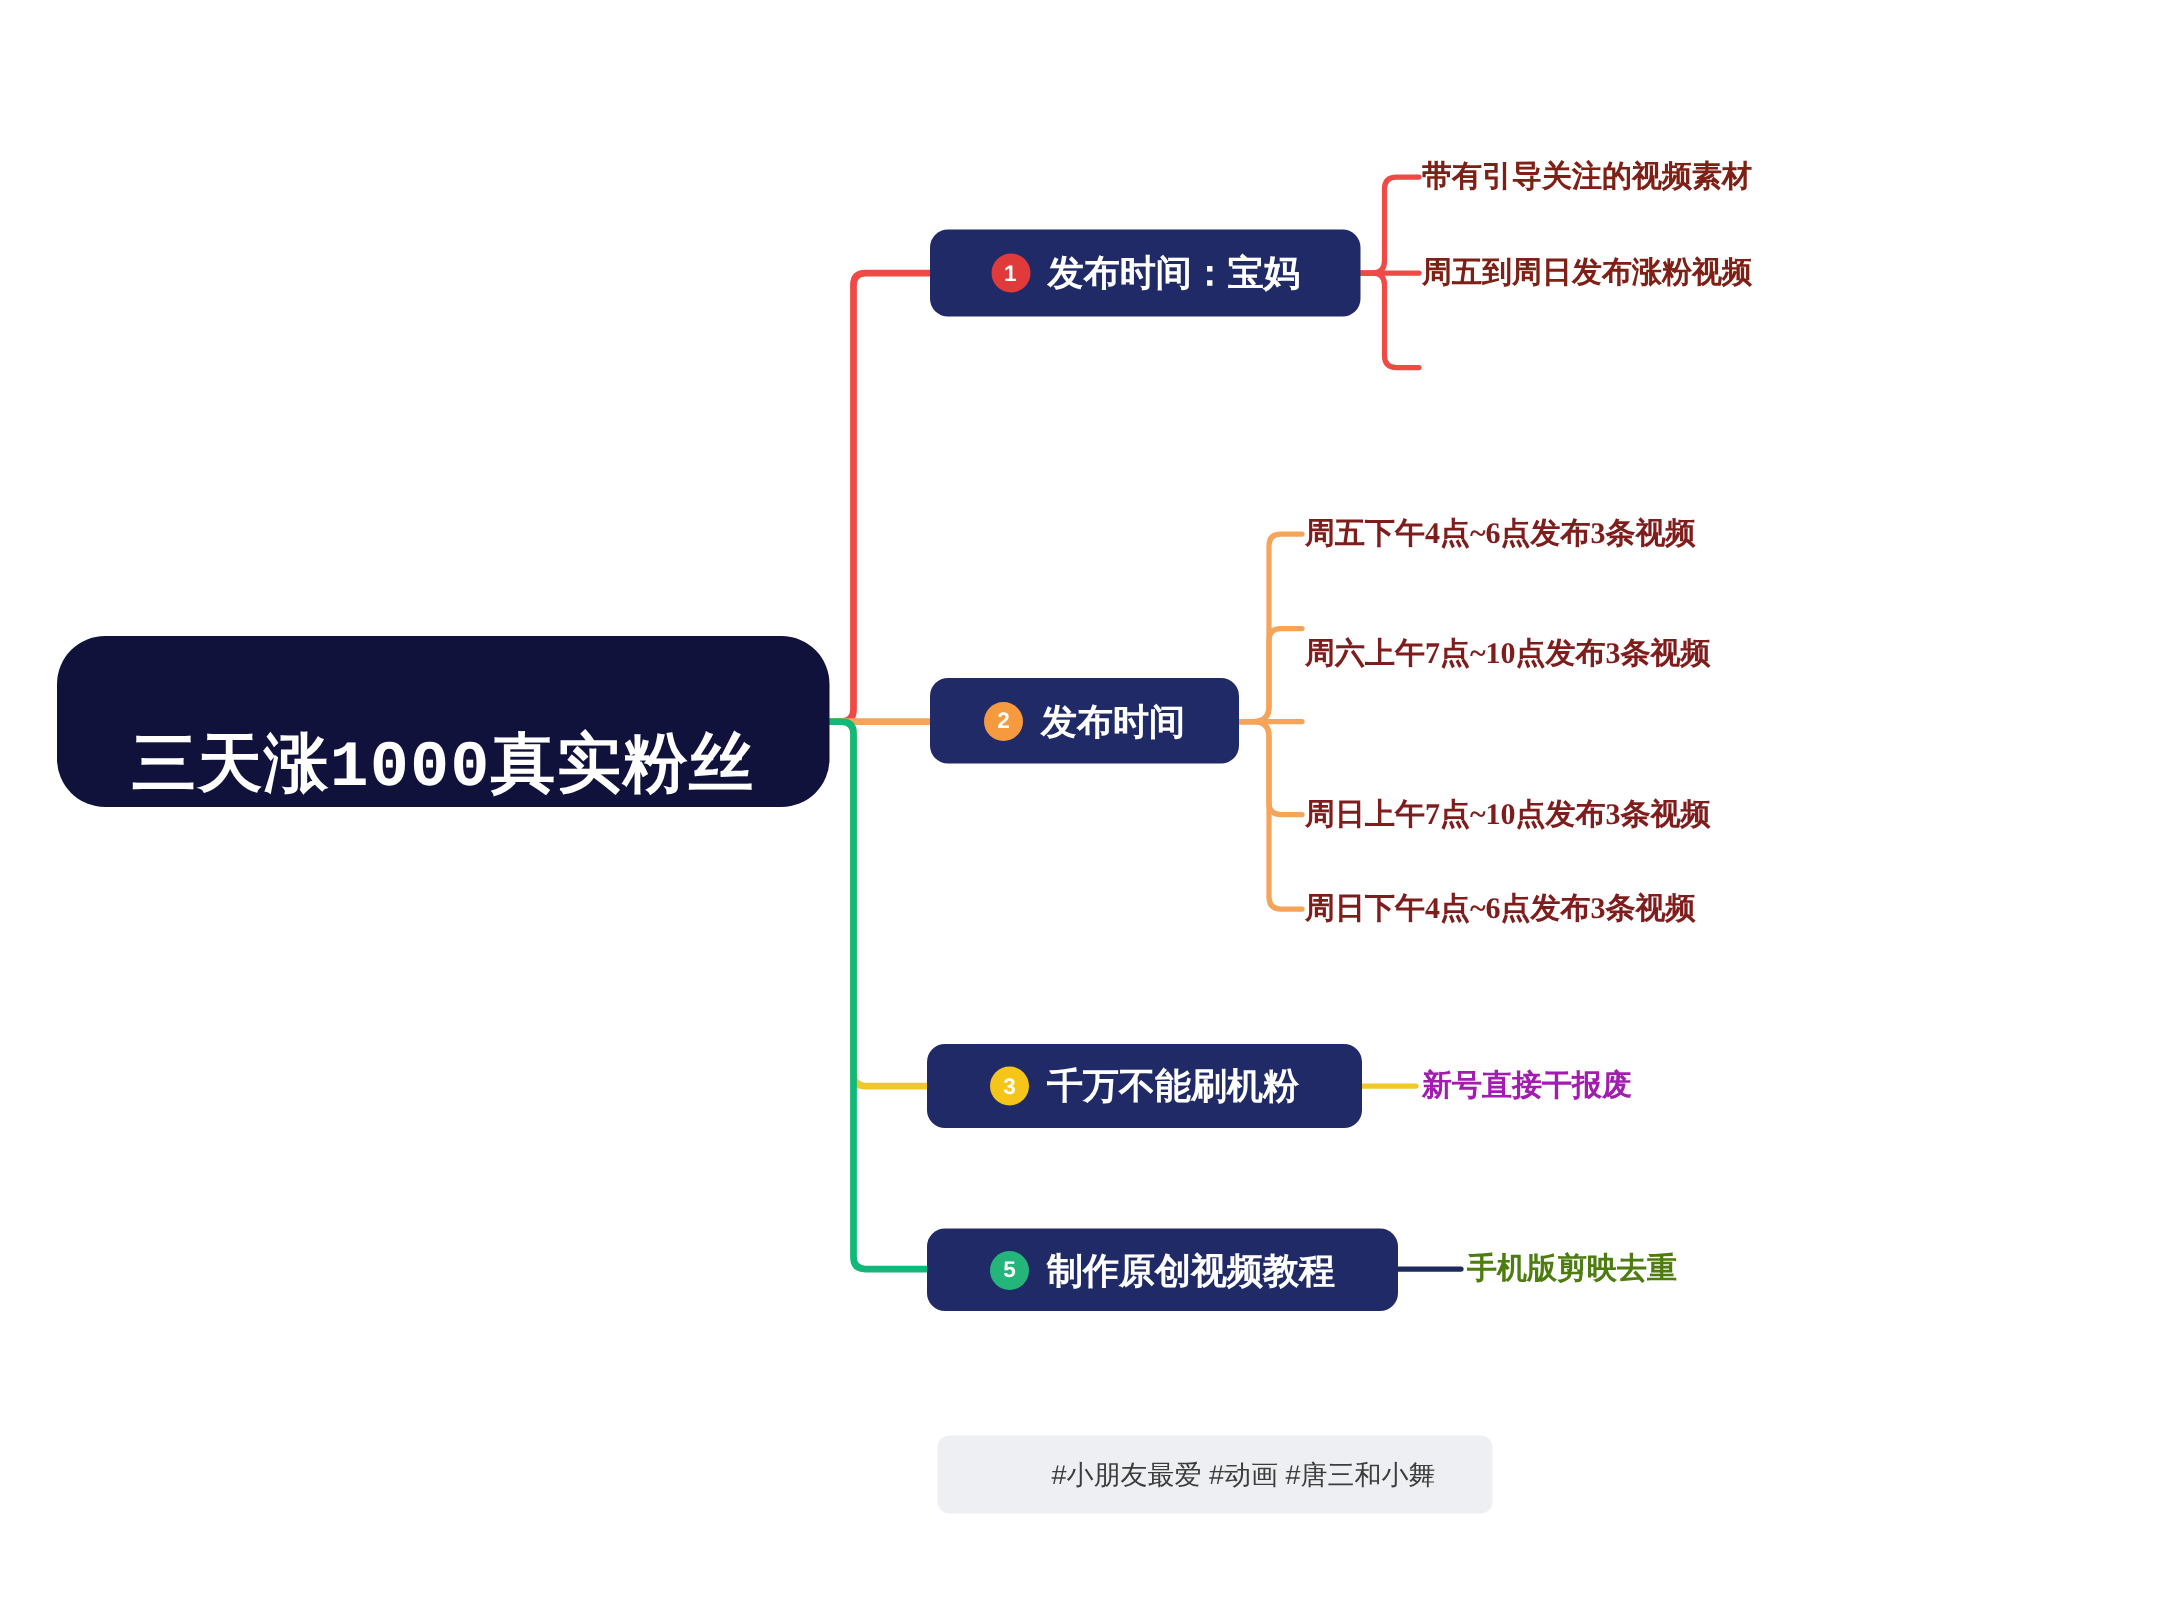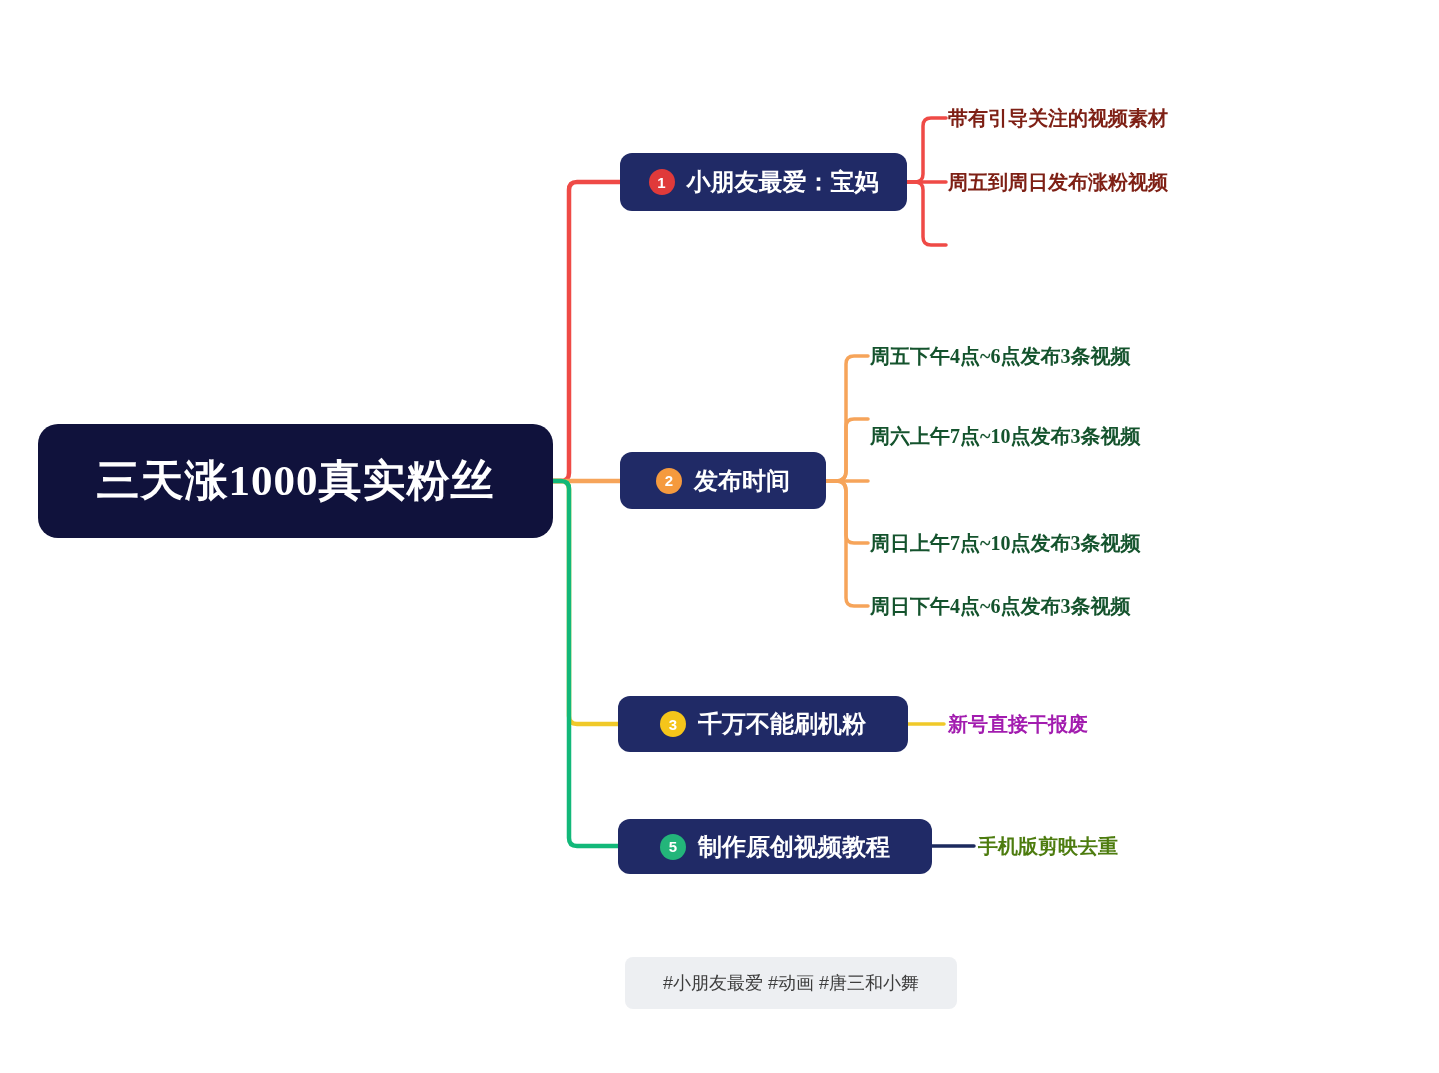--- a/index.html
+++ b/index.html
@@ -16,24 +16,25 @@
   svg.links path.minor { stroke-width:3.5; }
 
   .node {
     position:absolute;
     display:flex; align-items:center; justify-content:center;
     color:#ffffff; font-weight:700;
     box-sizing:border-box;
   }
   .root {
     background:#10123c;
-    border-radius:20px;
-    font-family:Liberation Serif, serif;
+    border-radius:32px;
+    font-family:Liberation Mono, monospace;
     font-size:43px;
     letter-spacing:1px;
+    align-items:flex-end;
   }
   .branch {
     background:#202a66;
     border-radius:12px;
     gap:12px;
     padding:0 18px;
     font-size:24px;
     white-space:nowrap;
   }
   .num {
@@ -50,33 +51,34 @@
 
   .child {
     position:absolute;
     white-space:nowrap;
     font-family:"Liberation Serif", serif;
     font-weight:700;
     font-size:20px;
     line-height:32px;
   }
   .c-red   { color:#7e2015; }
-  .c-brown { color:#14532d; }
+  .c-brown { color:#7f1d1d; }
   .c-olive { color:#a21caf; }
   .c-navy  { color:#4d7c0f; }
 
   .footer-tag {
     position:absolute;
     left:625px; top:957px; width:332px; height:52px;
     background:#edeff2;
     border-radius:8px;
     display:flex; align-items:center; justify-content:center;
     color:#3d3d3d;
     font-size:18px;
     white-space:nowrap;
+    padding-left:38px;
   }
 </style>
 </head>
 <body>
 
 <div class="canvas">
 
   <svg class="links" viewBox="0 0 1439 1073">
 
     <path class="main" d="M553,481 L561,481 Q569,481 569,473 L569,190 Q569,182 577,182 L620,182" stroke="#ef4a46"></path>
@@ -98,21 +100,21 @@
 
     <path class="minor" d="M932,846 L974,846" stroke="#1c2a5e"></path>
   </svg>
 
   <div class="node root" style="left:38px; top:424px; width:515px; height:114px;">
     <span>三天涨1000真实粉丝</span>
   </div>
 
   <div class="node branch" style="left:620px; top:153px; width:287px; height:58px;">
     <span class="num n1">1</span>
-    <span>小朋友最爱：宝妈</span>
+    <span>发布时间：宝妈</span>
   </div>
   <div class="child c-red" style="left:948px; top:102px;">带有引导关注的视频素材</div>
   <div class="child c-red" style="left:948px; top:166px;">周五到周日发布涨粉视频</div>
 
   <div class="node branch" style="left:620px; top:452px; width:206px; height:57px;">
     <span class="num n2">2</span>
     <span>发布时间</span>
   </div>
   <div class="child c-brown" style="left:870px; top:340px;">周五下午4点~6点发布3条视频</div>
   <div class="child c-brown" style="left:870px; top:403px;margin-top:17px;">周六上午7点~10点发布3条视频</div>

